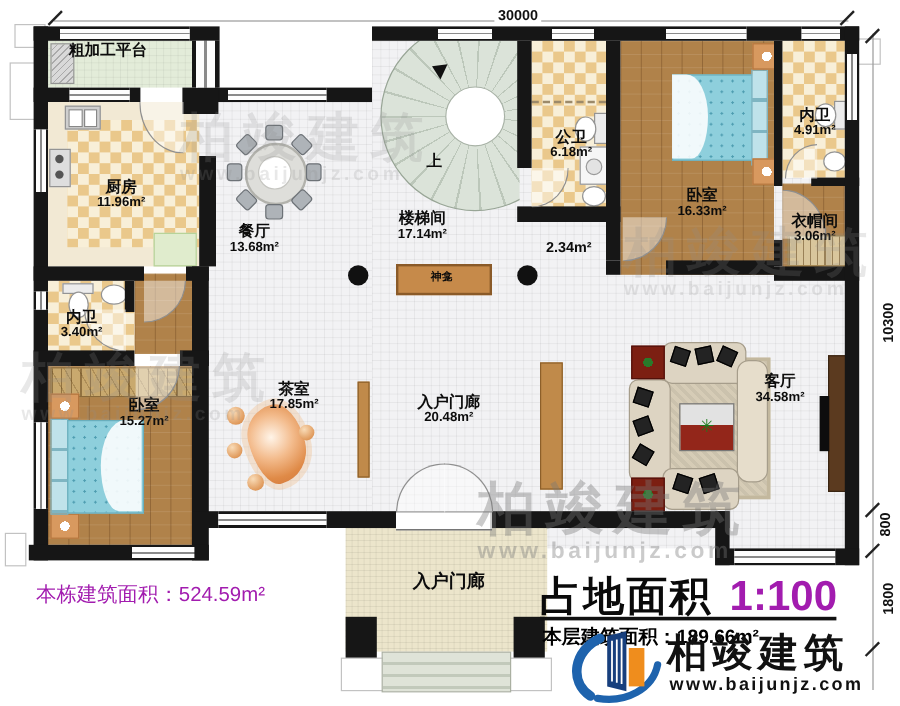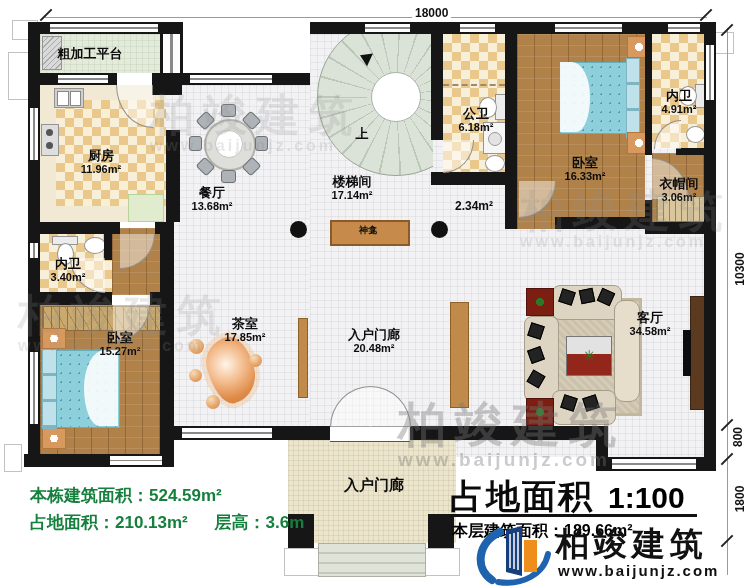--- a/index.html
+++ b/index.html
@@ -25,23 +25,23 @@
   .wm .wmu{letter-spacing:3px;}
   .tick{position:absolute;width:16px;height:2px;background:#222;transform:rotate(-45deg);z-index:26;}
   .dimline{position:absolute;background:#9a9a9a;z-index:25;}
   .dimlab{position:absolute;z-index:26;font-size:12px;font-weight:bold;color:#111;background:#fff;padding:0 3px;white-space:nowrap;}
   .cornerbox{position:absolute;border:1px solid #c2c2c2;background:#fff;z-index:5;}
   .col-round{position:absolute;width:17px;height:17px;border-radius:50%;background:#111;z-index:24;}
   .panel{position:absolute;background:#c08a4a;border:1px solid #8d5f29;z-index:23;}
   .pillow{position:absolute;width:12px;height:12px;background:#232323;border:1px solid #000;transform:rotate(18deg);z-index:13;}
   .chair{position:absolute;width:13px;height:11px;background:#aeb3b8;border:1px solid #6d7277;border-radius:3px;z-index:12;}
   .ball{position:absolute;border-radius:50%;background:radial-gradient(circle at 35% 30%,#f9dcb8,#e09a5c 70%,#c97c3e);z-index:12;}
-  .info{position:absolute;z-index:35;color:#15803d;font-weight:bold;font-size:17px;white-space:nowrap;}
+  .info{position:absolute;z-index:35;color:#a21caf;font-weight:normal;font-size:17px;white-space:nowrap;}
   .titleMain{font-size:34px;font-weight:bold;color:#0a0a0a;letter-spacing:2px;}
-  .titleScale{font-size:30px;font-weight:bold;color:#000000;margin-left:14px;}
+  .titleScale{font-size:35px;font-weight:bold;color:#a21caf;margin-left:14px;}
 </style>
 </head>
 <body>
 
 <div id="canvas">
 
   <div class="fl-green" style="left:40px;top:34px;width:120px;height:39px;"></div>
   <div class="fl-marble" style="left:40px;top:85px;width:126px;height:137px;"></div>
   <div class="fl-chk" style="left:56px;top:100px;width:110px;height:106px;"></div>
   <div class="fl-tile" style="left:165px;top:85px;width:145px;height:341px;"></div>
@@ -235,21 +235,21 @@
   <div class="door" style="left:120px;top:234px;width:34px;height:34px;border-radius:0 0 100% 0;border-left:none;border-top:none;"></div>
   <div class="door" style="left:113px;top:305px;width:36px;height:36px;border-radius:0 0 100% 0;border-left:none;border-top:none;"></div>
   <div class="door" style="left:70px;top:258px;width:34px;height:34px;border-radius:0 0 0 100%;border-right:none;border-top:none;"></div>
   <div class="door" style="left:443px;top:140px;width:30px;height:32px;border-radius:0 0 100% 0;border-left:none;border-top:none;"></div>
   <div class="door" style="left:519px;top:181px;width:36px;height:36px;border-radius:0 0 100% 0;border-left:none;border-top:none;"></div>
   <div class="door" style="left:652px;top:158px;width:36px;height:40px;border-radius:0 100% 0 0;border-left:none;border-bottom:none;"></div>
   <div class="door" style="left:654px;top:120px;width:26px;height:28px;border-radius:100% 0 0 0;border-right:none;border-bottom:none;"></div>
   <div class="door" style="left:330px;top:386px;width:40px;height:40px;border-radius:100% 0 0 0;border-right:none;border-bottom:none;"></div>
   <div class="door" style="left:370px;top:386px;width:40px;height:40px;border-radius:0 100% 0 0;border-left:none;border-bottom:none;"></div>
 
-  <div class="lbl" style="left:90px;top:46px;font-family:Liberation Serif, serif;">
+  <div class="lbl" style="left:90px;top:34px;font-family:Liberation Serif, serif;">
       <div class="n">粗加工平台</div>
     </div>
   <div class="lbl" style="left:101px;top:148px;">
       <div class="n">厨房</div>
       <div class="a">11.96m²</div>
     </div>
   <div class="lbl" style="left:212px;top:185px;">
       <div class="n">餐厅</div>
       <div class="a">13.68m²</div>
     </div>
@@ -302,21 +302,21 @@
       <div class="n">客厅</div>
       <div class="a">34.58m²</div>
     </div>
   <div class="lbl" style="left:374px;top:476px;">
       <div class="n" style="font-size:15px;">入户门廊</div>
     </div>
 
   <div class="dimline" style="left:45px;top:17px;width:662px;height:1px;"></div>
   <div class="tick" style="left:38px;top:14px;"></div>
   <div class="tick" style="left:698px;top:14px;"></div>
-  <div class="dimlab" style="left:412px;top:6px;">18000</div>
+  <div class="dimlab" style="left:412px;top:6px;">30000</div>
   <div class="dimline" style="left:727px;top:28px;width:1px;height:547px;"></div>
   <div class="tick" style="left:719px;top:29px;"></div>
   <div class="tick" style="left:719px;top:424px;"></div>
   <div class="tick" style="left:719px;top:458px;"></div>
   <div class="tick" style="left:719px;top:540px;"></div>
   <div class="dimlab" style="left:707px;top:262px;width:60px;text-align:center;transform:rotate(-90deg);background:none;">10300</div>
   <div class="dimlab" style="left:712px;top:430px;width:46px;text-align:center;transform:rotate(-90deg);background:none;">800</div>
   <div class="dimlab" style="left:714px;top:492px;width:46px;text-align:center;transform:rotate(-90deg);background:none;">1800</div>
   <div class="cornerbox" style="left:8px;top:52px;width:20px;height:46px;"></div>
   <div class="cornerbox" style="left:12px;top:20px;width:24px;height:18px;"></div>
@@ -334,24 +334,20 @@
   <div class="wm" style="left:18px;top:292px;opacity:.20;">
     <div class="wmn" style="font-size:44px;">柏竣建筑</div>
     <div class="wmu" style="font-size:16px;">www.baijunjz.com</div>
   </div>
   <div class="wm" style="left:398px;top:400px;opacity:.38;color:#787878;">
     <div class="wmn" style="font-size:48px;">柏竣建筑</div>
     <div class="wmu" style="font-size:19px;">www.baijunjz.com</div>
   </div>
 
   <div class="info" style="left:30px;top:484px;">本栋建筑面积：524.59m²</div>
-  <div class="info" style="left:30px;top:511px;">
-    <span>占地面积：210.13m²</span>
-    <span style="margin-left:22px;">层高：3.6m</span>
-  </div>
   <div class="abs" style="left:450px;top:474px;z-index:35;white-space:nowrap;">
     <span class="titleMain">占地面积</span><span class="titleScale">1:100</span>
   </div>
   <div class="abs" style="left:450px;top:514px;width:247px;height:3px;background:#111;z-index:35;"></div>
   <div class="abs" style="left:452px;top:521px;font-size:16px;font-weight:bold;color:#000;z-index:35;white-space:nowrap;">本层建筑面积：189.66m²</div>
   <div class="abs" style="left:476px;top:520px;z-index:36;">
     <svg width="76" height="66" viewBox="0 0 76 66">
       <path d="M16 60 C-2 48 2 22 24 12" fill="none" stroke="#1e63ad" stroke-width="8" stroke-linecap="round"></path>
       <path d="M22 62 C46 66 68 54 72 34" fill="none" stroke="#1e63ad" stroke-width="6" stroke-linecap="round"></path>
       <polygon points="30,10 46,6 46,56 30,52" fill="#173f7d"></polygon>

